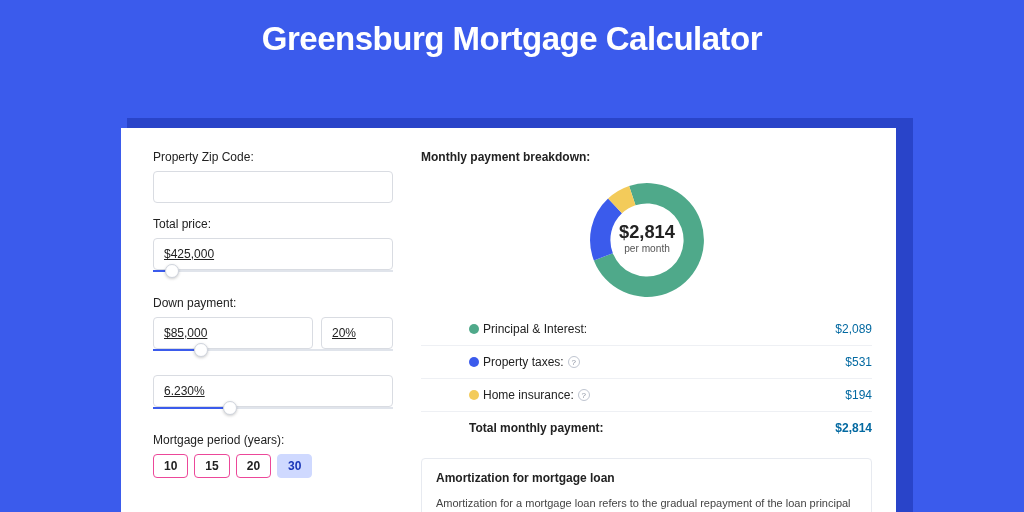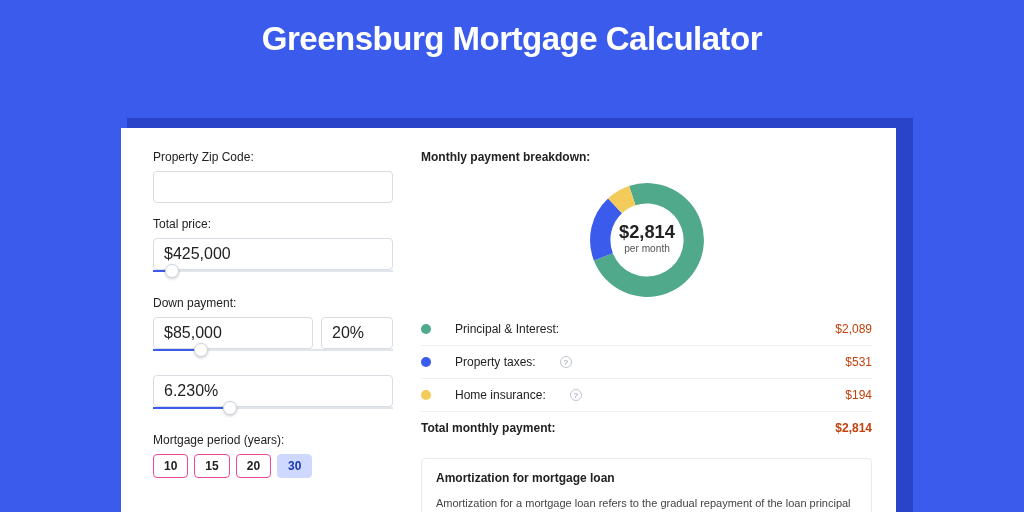--- a/index.html
+++ b/index.html
@@ -44,23 +44,24 @@
     font-size: 12px;
     color: #222;
     margin-bottom: 7px;
     display: block;
   }
   .field-input {
     width: 100%;
     height: 32px;
     border: 1px solid #d9dce2;
     border-radius: 4px;
-    font-size: 16px;
+    font-size: 12px;
     padding: 11px 10px;
     color: #222;
+    text-decoration: underline;
   }
   .field-group { margin-bottom: 14px; }
   .slider-track {
     position: relative;
     height: 14px;
     margin-top: -2px;
   }
   .slider-rail {
     position: absolute;
     left: 0; right: 0; top: 2px;
@@ -129,28 +130,28 @@
     font-size: 10px;
     fill: #555;
   }
   .line-row {
     display: flex;
     align-items: center;
     justify-content: space-between;
     padding: 9px 0;
     border-bottom: 1px solid #eef0f4;
   }
-  .line-left { display: flex; align-items: center; gap: 24px; }
+  .line-left { display: flex; align-items: center; gap: 4px; margin-left: 48px; }
   .bullet {
     width: 10px;
     height: 10px;
     border-radius: 50%;
   }
   .line-label { font-size: 12px; color: #222; }
-  .line-value { font-size: 12px; color: #c2410c; }
+  .line-value { font-size: 12px; color: #0369a1; }
   .help-icon {
     width: 12px;
     height: 12px;
     border-radius: 50%;
     border: 1px solid #bfc5d0;
     display: inline-flex;
     align-items: center;
     justify-content: center;
     font-size: 8px;
     color: #8a91a0;

